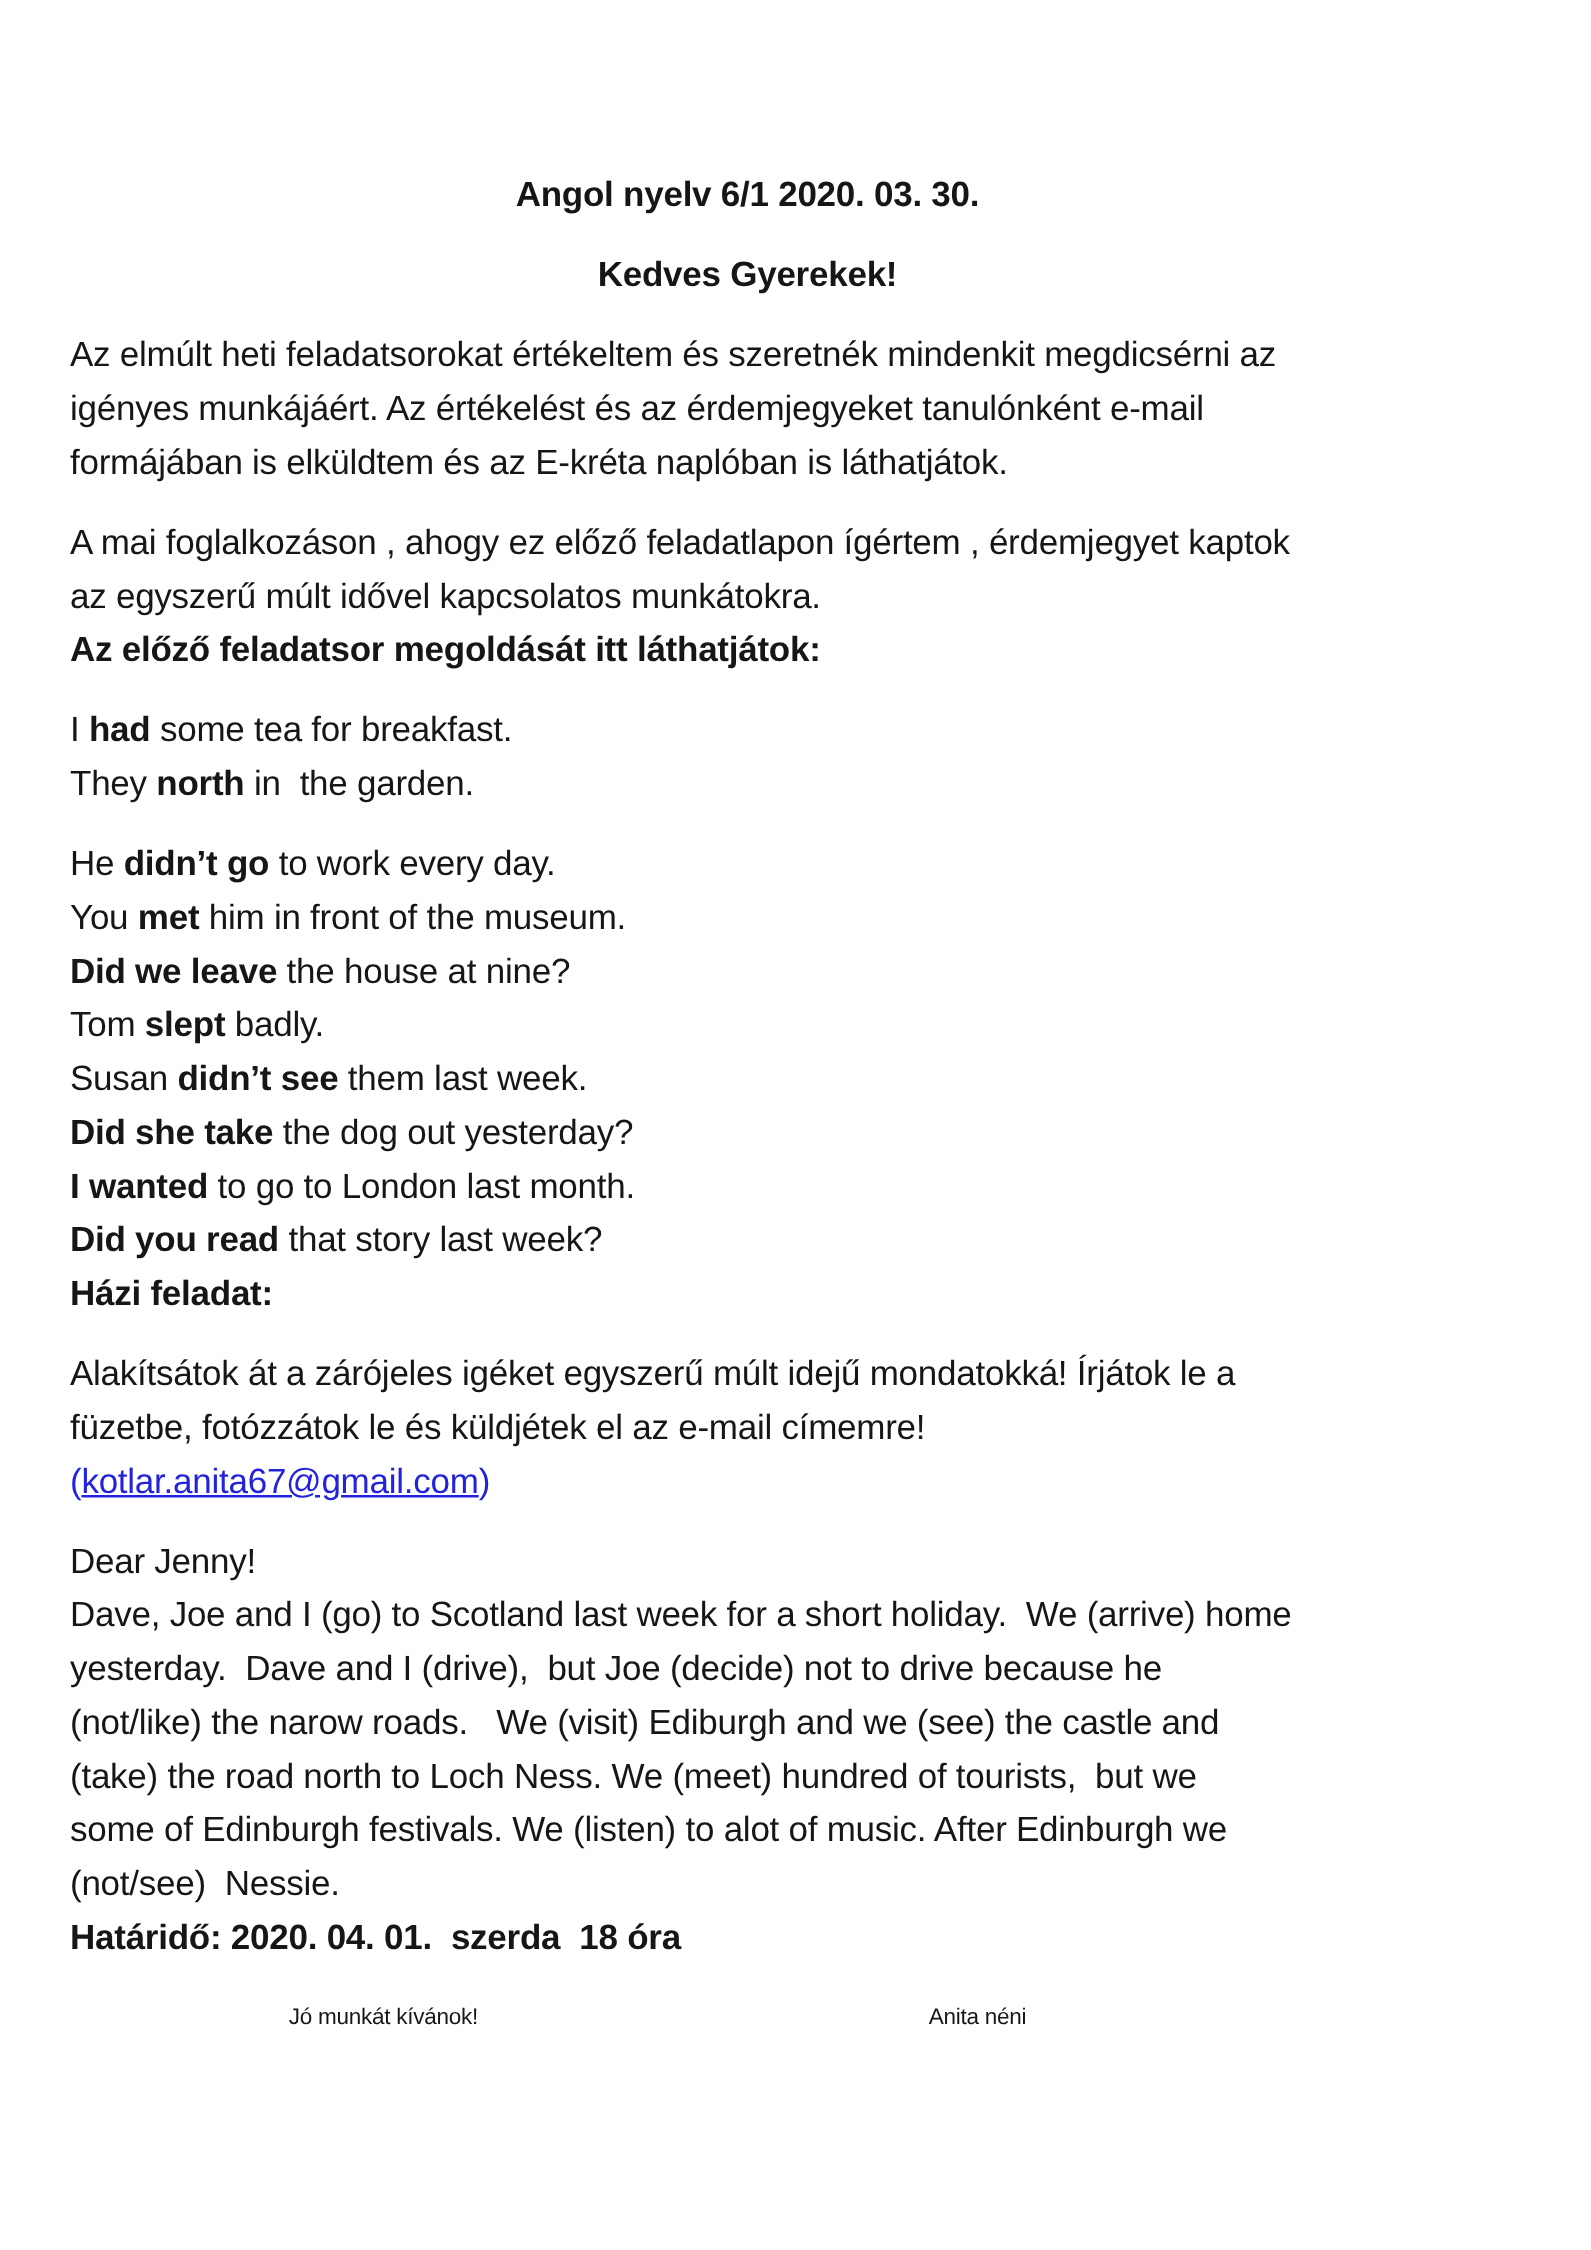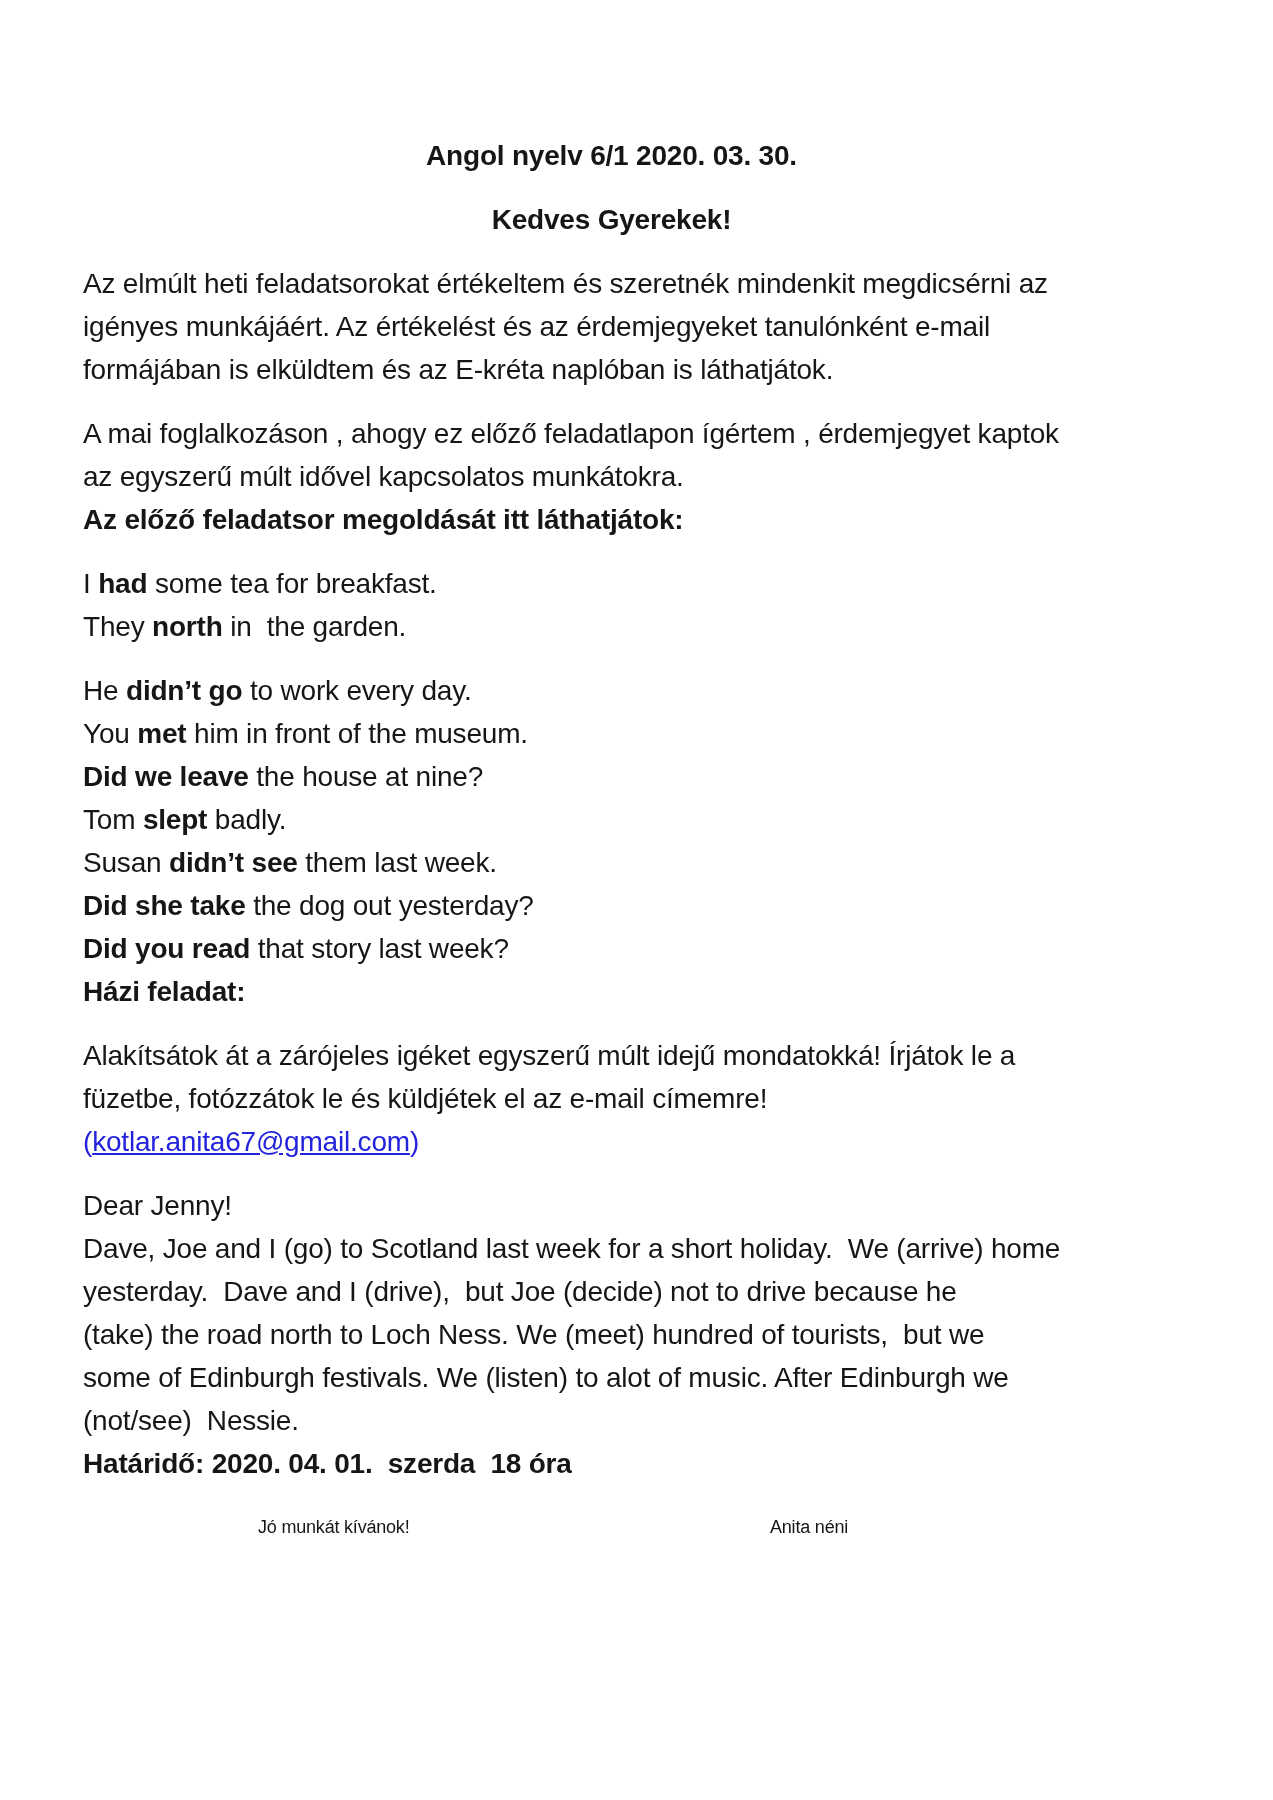--- a/index.html
+++ b/index.html
@@ -11,21 +11,21 @@
     width: 1273px;
     height: 1800px;
     overflow: hidden;
     font-family: "Liberation Sans", sans-serif;
     color: var(--text, #161616);
   }
   .page {
     box-sizing: border-box;
     width: 1273px;
     height: 1800px;
-    padding: 134px 133px 0 83px;
+    padding: 134px 133px 0 56px;
   }
   .para {
     margin: 0 0 21px 0;
   }
   .line {
     font-size: 28px;
     line-height: 43px;
     letter-spacing: -0.2px;
     white-space: pre;
   }
@@ -80,32 +80,34 @@
       <div class="line"><span class="">I </span><span class="b ">had</span><span class=""> some tea for breakfast.</span></div>
       <div class="line"><span class="">They </span><span class="b ">north</span><span class=""> in  the garden.</span></div>
     </div>
     <div class="para">
       <div class="line"><span class="">He </span><span class="b ">didn’t go</span><span class=""> to work every day.</span></div>
       <div class="line"><span class="">You </span><span class="b ">met</span><span class=""> him in front of the museum.</span></div>
       <div class="line"><span class="b ">Did we leave</span><span class=""> the house at nine?</span></div>
       <div class="line"><span class="">Tom </span><span class="b ">slept</span><span class=""> badly.</span></div>
       <div class="line"><span class="">Susan </span><span class="b ">didn’t see</span><span class=""> them last week.</span></div>
       <div class="line"><span class="b ">Did she take</span><span class=""> the dog out yesterday?</span></div>
+      <div class="line"><span class="b ">I wanted</span><span class=""> to go to London last month.</span></div>
       <div class="line"><span class="b ">Did you read</span><span class=""> that story last week?</span></div>
       <div class="line"><span class="b ">Házi feladat:</span></div>
     </div>
     <div class="para">
       <div class="line"><span class="">Alakítsátok át a zárójeles igéket egyszerű múlt idejű mondatokká! Írjátok le a</span></div>
       <div class="line"><span class="">füzetbe, fotózzátok le és küldjétek el az e-mail címemre!</span></div>
       <div class="line"><span class="c ">(</span><a class="email" href="#">kotlar.anita67@gmail.com</a><span class="c ">)</span></div>
     </div>
     <div class="para">
       <div class="line"><span class="">Dear Jenny!</span></div>
       <div class="line"><span class="">Dave, Joe and I (go) to Scotland last week for a short holiday.  We (arrive) home</span></div>
       <div class="line"><span class="">yesterday.  Dave and I (drive),  but Joe (decide) not to drive because he</span></div>
+      <div class="line"><span class="">(not/like) the narow roads.   We (visit) Ediburgh and we (see) the castle and</span></div>
       <div class="line"><span class="">(take) the road north to Loch Ness. We (meet) hundred of tourists,  but we</span></div>
       <div class="line"><span class="">some of Edinburgh festivals. We (listen) to alot of music. After Edinburgh we</span></div>
       <div class="line"><span class="">(not/see)  Nessie.</span></div>
       <div class="line"><span class="b ">Határidő: 2020. 04. 01.  szerda  18 óra</span></div>
     </div>
     <div class="para columns">
       <span class="col-item" style="left: 175px;">Jó munkát kívánok!</span>
       <span class="col-item" style="left: 687px;">Anita néni</span>
     </div>
   </main>

